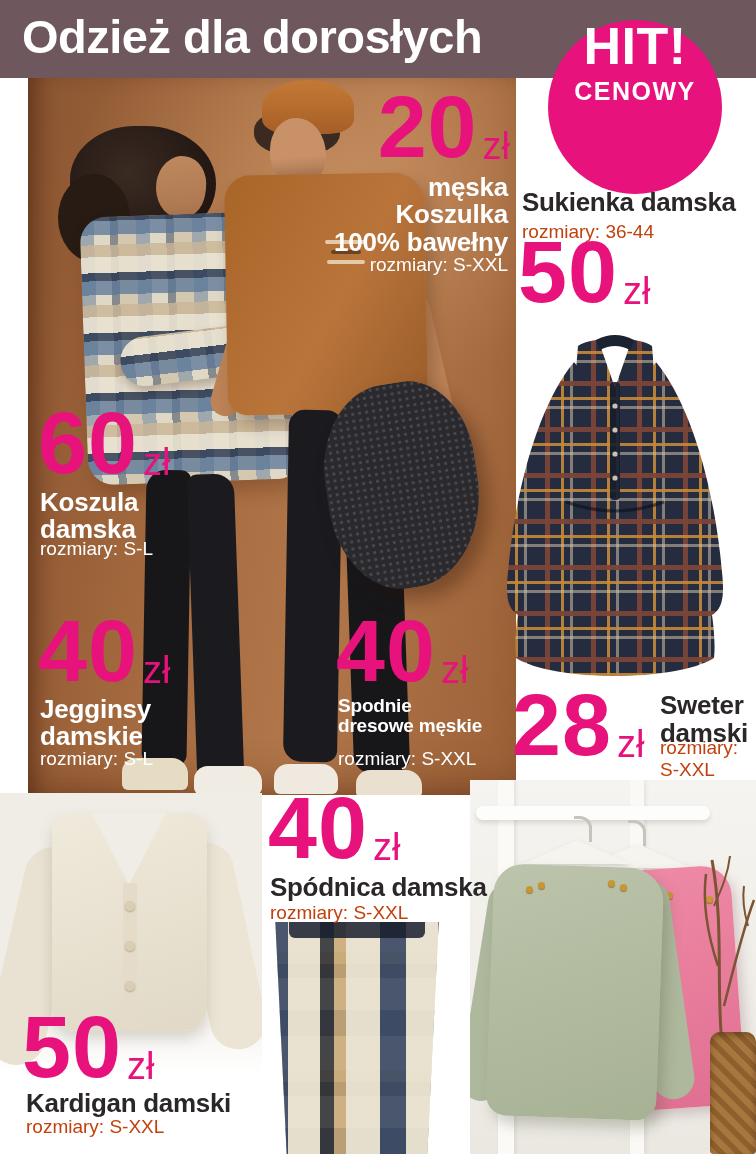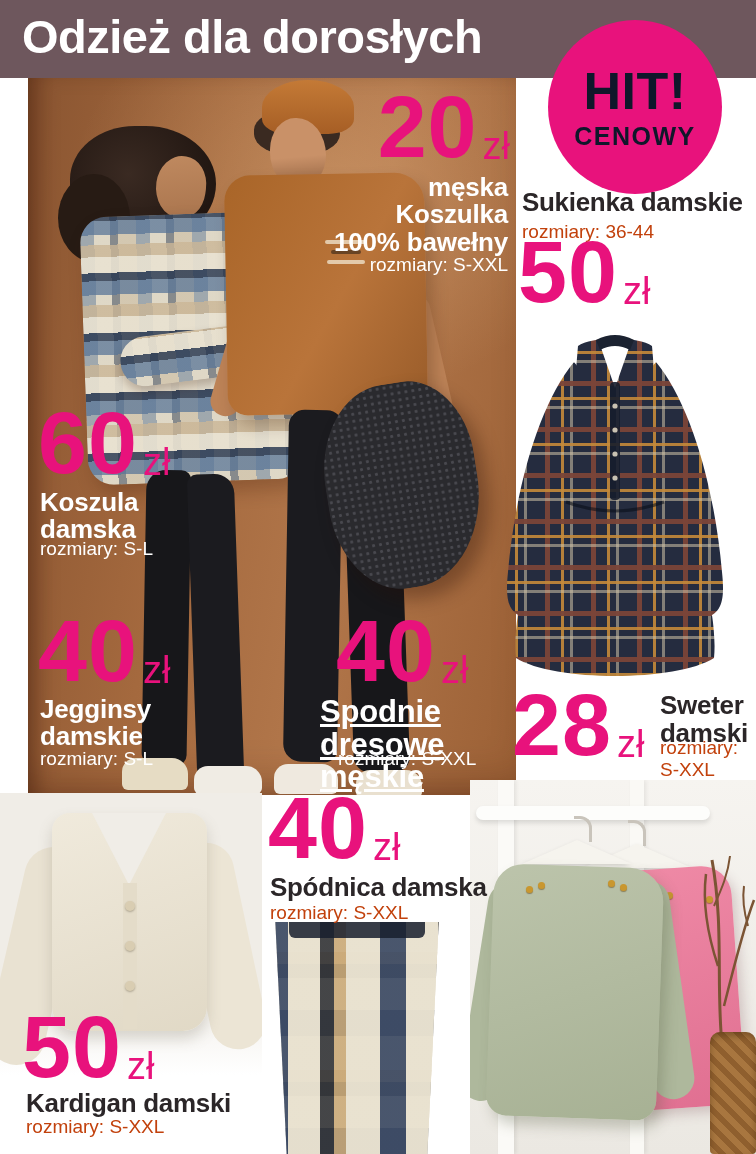--- a/index.html
+++ b/index.html
@@ -11,22 +11,22 @@
   *{margin:0;padding:0;box-sizing:border-box;}
   html,body{background:#fff;}
   body{font-family:"Liberation Sans","DejaVu Sans",sans-serif;}
   .page{position:relative;width:756px;height:1154px;background:#fff;overflow:hidden;}
 
   
   .topbar{position:absolute;left:0;top:0;width:756px;height:78px;background:var(--header-bg);z-index:2;}
   .topbar .title{position:absolute;left:22px;top:50%;transform:translateY(-54%);color:#fff;font-size:47px;font-weight:700;letter-spacing:-0.5px;white-space:nowrap;}
 
   .hit-badge{position:absolute;left:548px;top:20px;width:174px;height:174px;border-radius:50%;
-    background:var(--accent);z-index:6;display:flex;flex-direction:column;align-items:center;justify-content:center;
-    color:#0f172a;text-align:center;}
+    background:var(--accent);z-index:6;display:flex;flex-direction:column;align-items:center;
+    color:#ffffff;text-align:center;}
   .hit-badge .l1{font-size:52px;font-weight:800;letter-spacing:0.5px;line-height:1;}
   .hit-badge .l2{font-size:25px;font-weight:800;letter-spacing:1.5px;line-height:1;margin-top:7px;}
 
   
   .price{position:absolute;display:flex;align-items:flex-end;color:var(--accent);z-index:10;white-space:nowrap;}
   .price .num{font-size:88px;font-weight:800;line-height:0.8;letter-spacing:1px;}
   .price .cur{font-size:38px;font-weight:400;line-height:0.82;margin-left:5px;}
 
   .shot-label{position:absolute;color:#fff;font-weight:700;font-size:26px;line-height:1.05;z-index:10;letter-spacing:-0.2px;}
   .shot-sizes{position:absolute;color:#fff;font-size:19px;z-index:10;}
@@ -82,21 +82,21 @@
   .p-koszulka{right:6px;top:14px;}
   .lbl-koszulka{right:8px;top:96px;}
   .sz-koszulka{right:8px;top:176px;}
   .p-koszula{left:10px;top:330px;}
   .lbl-koszula{left:12px;top:411px;}
   .sz-koszula{left:12px;top:460px;}
   .p-jegginsy{left:10px;top:538px;}
   .lbl-jegginsy{left:12px;top:618px;}
   .sz-jegginsy{left:12px;top:670px;}
   .p-spodnie{left:308px;top:538px;}
-  .lbl-spodnie{left:292px;top:618px;font-size:31px;text-decoration:underline;}
+  .lbl-spodnie{left:310px;top:618px;font-size:19px;}
   .sz-spodnie{left:310px;top:670px;}
 
   
   .lbl-sukienka{left:522px;top:189px;}
   .sz-sukienka{left:522px;top:221px;}
   .p-sukienka{left:518px;top:237px;}
   .dress-photo{position:absolute;left:486px;top:322px;width:258px;height:372px;z-index:1;}
   .p-sweter{left:512px;top:690px;}
   .lbl-sweter{left:660px;top:692px;}
   .sz-sweter{left:660px;top:737px;}
@@ -228,21 +228,21 @@
       <span class="num">40</span>
       <span class="cur">zł</span>
     </div>
     <div class="shot-label lbl-spodnie">
       <div>Spodnie</div>
       <div>dresowe męskie</div>
     </div>
     <div class="shot-sizes sz-spodnie">rozmiary: S-XXL</div>
   </div>
 
-  <div class="dark-label lbl-sukienka">Sukienka damskie</div>
+  <div class="dark-label lbl-sukienka">Sukienka damska</div>
   <div class="dark-sizes sz-sukienka">rozmiary: 36-44</div>
   <div class="price p-sukienka">
     <span class="num">50</span>
     <span class="cur">zł</span>
   </div>
 
   <div class="dress-photo">
     <svg width="258" height="372" viewBox="0 0 258 372">
       <defs>
         <pattern id="plaidD" width="46" height="46" patternUnits="userSpaceOnUse">

